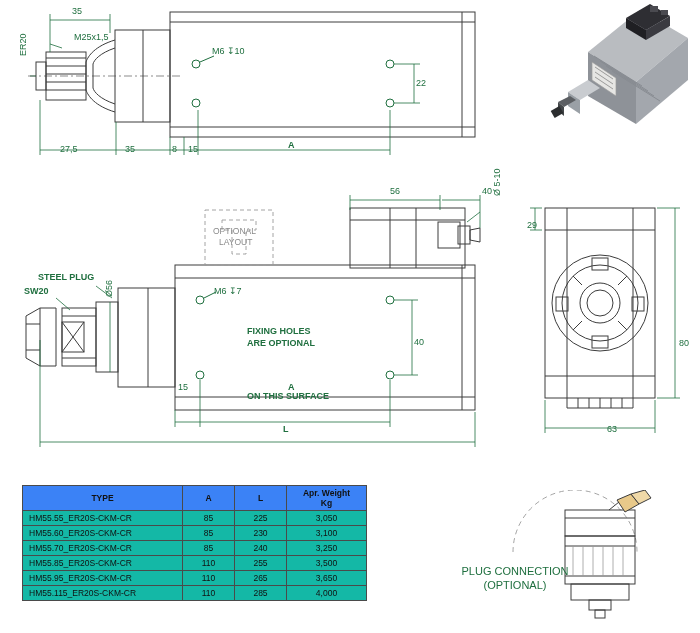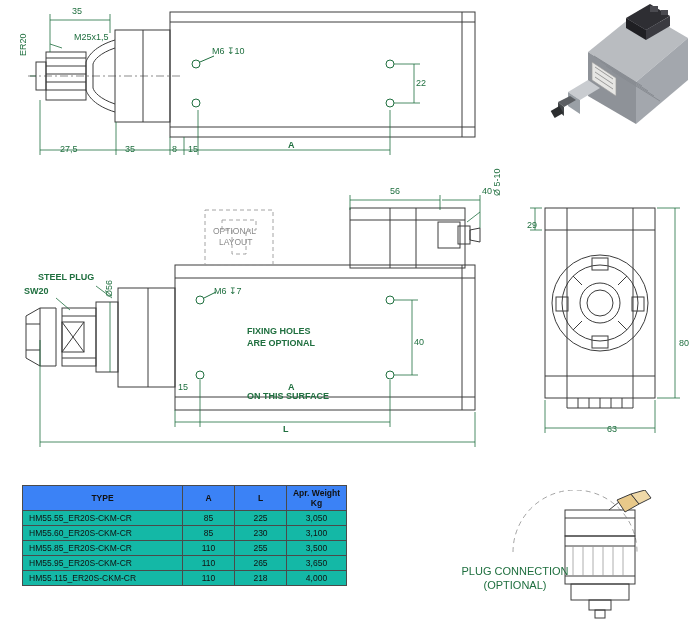--- a/index.html
+++ b/index.html
@@ -24,21 +24,21 @@
   }
   .spec-table thead th{
     background:#3b82f6;text-align:center;font-weight:bold;font-size:8.5px;
   }
   .spec-table tbody td{background:#14b8a6;}
   .spec-table tbody td.type-cell{text-align:left;padding-left:6px;}
   .spec-table tbody td.num-cell{text-align:center;}
   .c-type{width:160px;}
   .c-a{width:52px;}
   .c-l{width:52px;}
-  .c-w{width:60px;}
+  .c-w{width:80px;}
   .plug-label{
     position:absolute;left:440px;top:565px;text-align:center;width:150px;
     font-size:11px;color:#1f6f3f;line-height:1.25;
   }
 </style>
 </head>
 <body>
 
 <div class="abs" style="left:0;top:0;width:520px;height:175px;">
   <svg width="520" height="175" viewBox="0 0 520 175">
@@ -371,31 +371,37 @@
       <td class="num-cell">225</td>
       <td class="num-cell">3,050</td>
     </tr>
     <tr>
       <td class="type-cell">HM55.60_ER20S-CKM-CR</td>
       <td class="num-cell">85</td>
       <td class="num-cell">230</td>
       <td class="num-cell">3,100</td>
     </tr>
     <tr>
+      <td class="type-cell">HM55.70_ER20S-CKM-CR</td>
+      <td class="num-cell">85</td>
+      <td class="num-cell">240</td>
+      <td class="num-cell">3,250</td>
+    </tr>
+    <tr>
       <td class="type-cell">HM55.85_ER20S-CKM-CR</td>
       <td class="num-cell">110</td>
       <td class="num-cell">255</td>
       <td class="num-cell">3,500</td>
     </tr>
     <tr>
       <td class="type-cell">HM55.95_ER20S-CKM-CR</td>
       <td class="num-cell">110</td>
       <td class="num-cell">265</td>
       <td class="num-cell">3,650</td>
     </tr>
     <tr>
       <td class="type-cell">HM55.115_ER20S-CKM-CR</td>
       <td class="num-cell">110</td>
-      <td class="num-cell">218</td>
+      <td class="num-cell">285</td>
       <td class="num-cell">4,000</td>
     </tr>
   </tbody>
 </table>
 
 </body></html>

